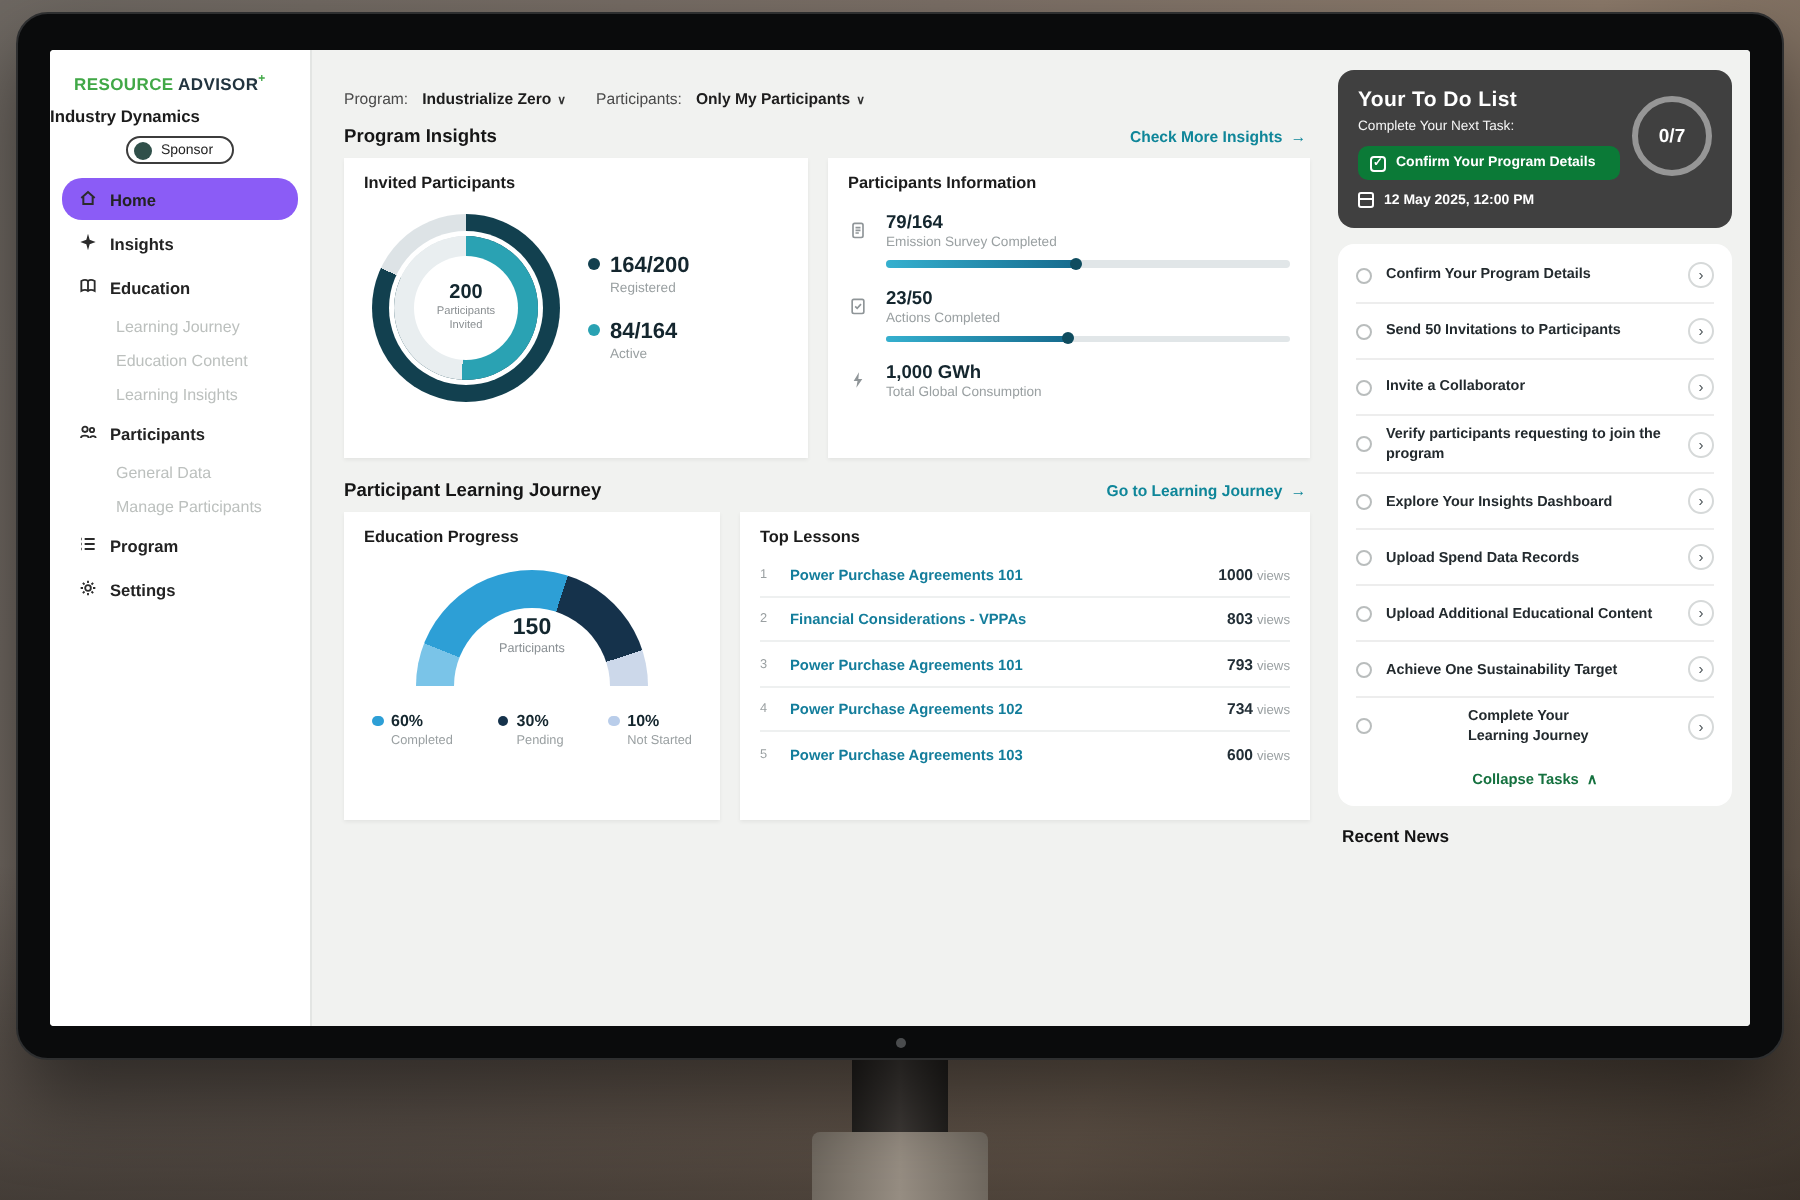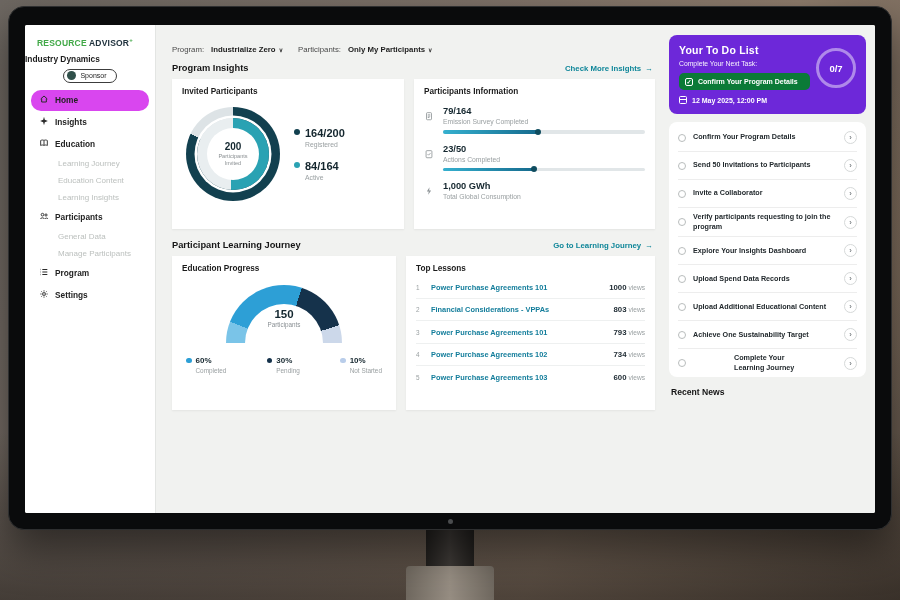--- a/index.html
+++ b/index.html
@@ -32,21 +32,21 @@
   .logo { padding:12px 8px 3px 12px; font-size:8.5px; font-weight:bold; letter-spacing:.2px; white-space:nowrap; }
   .logo .g { color:#41a847; } .logo .d { color:#22343f; }
   .logo .plus { color:#41a847; font-size:6px; vertical-align:super; }
   .org { text-align:left; font-size:8.4px; font-weight:bold; color:#1c1c1c; margin-top:3px; }
   .sponsor { width:max-content; margin:5px auto 7px; border:1px solid #3c3c3c; border-radius:9px;
     padding:1.5px 9px 1.5px 3px; font-size:7px; color:#222; display:flex; align-items:center; gap:4px; }
   .sponsor .sdot { width:9px; height:9px; border-radius:50%; background:#30504a; }
   .nav-item { display:flex; align-items:center; gap:6px; padding:4.5px 8px; margin:1px 6px;
     font-size:8.3px; font-weight:700; color:#232323; border-radius:10px; cursor:pointer; }
   .nav-item.sub { padding:3.5px 8px 3.5px 27px; color:#bcc0be; font-weight:400; font-size:8px; }
-  .nav-item.active { background:#d946ef; }
+  .nav-item.active { background:#8b5cf6; }
   .nav-item svg { width:10px; height:10px; flex-shrink:0; }
 
   
   .content { flex:1; display:flex; background:#f1f2f0; min-width:0; }
   .main { flex:1; padding:12px 12px 0 16px; min-width:0; }
   .welcome { font-size:15.5px; font-weight:bold; color:#141414; letter-spacing:.2px; margin-top:2px; }
   .filters { display:flex; align-items:center; gap:7px; margin:8px 0 9px; font-size:7.8px; }
   .filters .lab { color:#4a4a4a; }
   .filters .val { font-weight:700; color:#1d1d1d; display:flex; gap:3px; align-items:baseline; cursor:pointer; }
   .chev { font-size:6px; color:#333; }
@@ -82,21 +82,21 @@
   .pi-icon svg { width:10px; height:10px; }
   .pi-main { flex:1; min-width:0; }
   .pi-val { font-size:9.3px; font-weight:bold; color:#14262e; }
   .pi-lab { font-size:6.8px; color:#9aa0a2; margin-top:2px; }
   .pi-bar { height:3.5px; background:#e1e6e8; border-radius:2px; margin-top:5px; position:relative; }
   .pi-fill { height:100%; border-radius:2px; background:linear-gradient(90deg,#35b0cf,#15698c); position:relative; }
   .pi-fill::after { content:''; position:absolute; right:-1px; top:-1.3px; width:6px; height:6px;
     border-radius:50%; background:#0f4c5f; }
 
   
-  #card-edu { width:224px; height:154px; flex-shrink:0; }
+  #card-edu { width:188px; height:154px; flex-shrink:0; }
   .gauge-wrap { display:flex; justify-content:center; margin-top:12px;align-items:center; }
   .gauge { width:116px; height:58px; position:relative; overflow:hidden; }
   .gauge-arc { position:absolute; left:0; top:0; width:116px; height:116px; border-radius:50%;
     background:conic-gradient(from 270deg,#7ac4e8 0 6%,#2d9fd6 6% 30%,#15324b 30% 45%,#ccd8ea 45% 50%,#0000 50%); }
   .gauge-hole { position:absolute; left:19px; top:19px; width:78px; height:78px; border-radius:50%; background:#fff; }
   .gauge-center { position:absolute; left:0; right:0; top:23px; text-align:center; }
   .gc-v { font-size:11.5px; font-weight:bold; color:#13272f; }
   .gc-l { font-size:6.3px; color:#8a9094; margin-top:1px; }
   .edu-leg { display:flex; justify-content:space-between; margin-top:13px; padding:0 4px; }
   .el-item { display:flex; gap:4px; align-items:flex-start; }
@@ -110,21 +110,21 @@
   .lesson-row { display:flex; align-items:center; gap:8px; padding:6.5px 0 6px; border-bottom:1px solid #eef0f0; }
   .lesson-row.last { border-bottom:none; }
   .lr-rank { font-size:6.4px; color:#9aa0a2; width:7px; flex-shrink:0; }
   .lr-title { flex:1; font-size:7.4px; font-weight:600; color:#137d9b; cursor:pointer;
     white-space:nowrap; overflow:hidden; text-overflow:ellipsis; }
   .lr-views { font-size:7.8px; font-weight:700; color:#222e36; flex-shrink:0; }
   .lr-unit { font-size:6.6px; font-weight:400; color:#9aa0a2; margin-left:2px; }
 
   
   .right { width:208px; padding:10px 9px 0 2px; flex-shrink:0; }
-  .todo-green { background:#6d28d9; border-radius:8px; padding:9px 10px 10px; color:#fff; position:relative; }
+  .todo-green { background:#404040; border-radius:8px; padding:9px 10px 10px; color:#fff; position:relative; }
   .tg-title { font-size:10.5px; font-weight:bold; letter-spacing:.2px; }
   .tg-sub { font-size:6.8px; margin-top:4px; opacity:.95; }
   .tg-pill { background:#0b7a37; border-radius:5px; padding:4.5px 6px; margin:6px 46px 0 0;
     display:flex; gap:5px; align-items:center; font-size:7px; font-weight:700; cursor:pointer; }
   .cb { width:8px; height:8px; border:1px solid #fff; border-radius:2px; font-size:6px;
     line-height:7px; text-align:center; flex-shrink:0; }
   .tg-date { display:flex; gap:5px; align-items:center; font-size:7px; margin-top:6px; font-weight:600; }
   .cal { width:8px; height:8px; border:1px solid #fff; border-radius:1.5px; position:relative; flex-shrink:0; }
   .cal::before { content:''; position:absolute; left:0; right:0; top:1.6px; height:1px; background:#fff; }
   .ring { position:absolute; top:13px; right:10px; width:40px; height:40px; border-radius:50%;
@@ -454,20 +454,24 @@
         <div class="task-row">
           <span class="task-cb"></span>
           <span class="task-label">Achieve One Sustainability Target</span>
           <span class="task-go">›</span>
         </div>
         <div class="task-row last">
           <span class="task-cb"></span>
           <span class="task-label">Complete Your Learning Journey</span>
           <span class="task-go">›</span>
         </div>
+        <div class="collapse">
+          <span>Collapse Tasks</span>
+          <span>∧</span>
+        </div>
       </div>
 
       <div class="recent-news">Recent News</div>
     </div>
   </div>
 
 </div>
 </div>
 
 </body></html>

